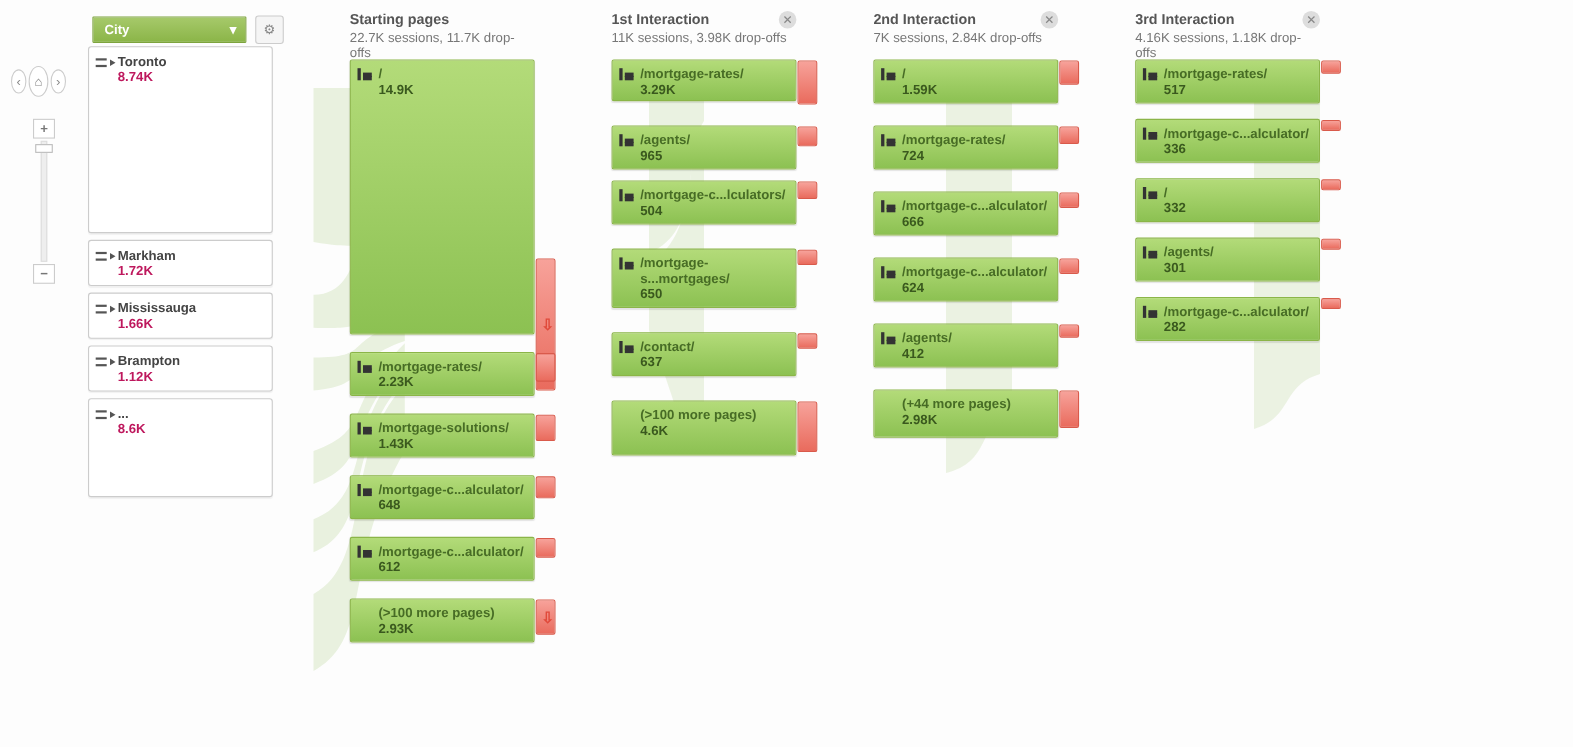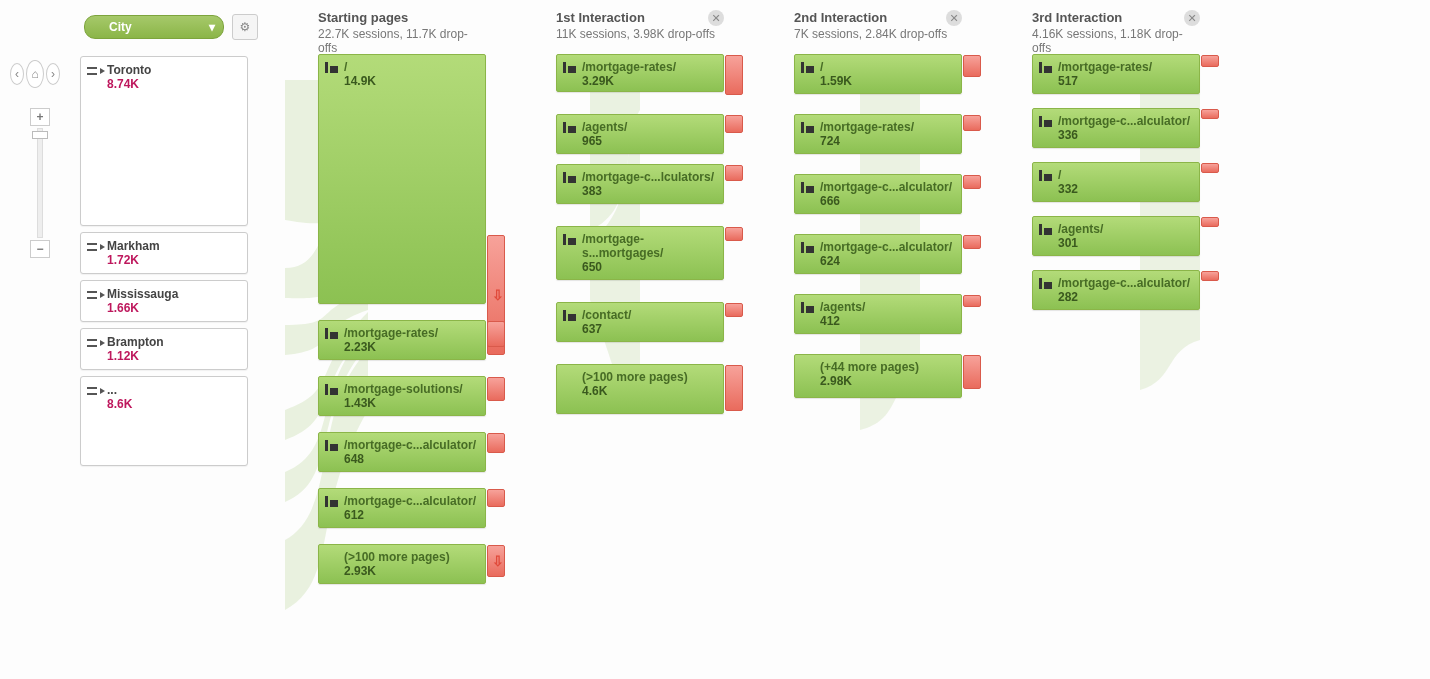--- a/index.html
+++ b/index.html
@@ -77,25 +77,25 @@
     position: absolute;
     left: 84px;
     top: 14px;
     display: flex;
     gap: 8px;
     align-items: center;
   }
   .dim-select {
     background: linear-gradient(#a6c96a, #8bb548);
     border: 1px solid #7da43d;
-    border-radius: 11px;
+    border-radius: 1px;
     color: #fff;
     font-weight: bold;
     font-size: 12px;
-    padding: 4px 28px 4px 24px;
+    padding: 4px 28px 4px 10px;
     width: 140px;
     position: relative;
     cursor: pointer;
   }
   .dim-select::after {
     content: "▾";
     position: absolute;
     right: 8px;
     top: 4px;
     color: #fff;
@@ -129,21 +129,21 @@
     position: relative;
     display: flex;
     gap: 70px;
     z-index: 1;
   }
   .col {
     display: flex;
     flex-direction: column;
     width: 168px;
   }
-  .col.cities { margin-top: 46px; }
+  .col.cities { margin-top: 32px; }
   .col-header {
     height: 38px;
     margin-bottom: 6px;
     position: relative;
   }
   .col-title { font-weight: bold; color: #555; font-size: 13px; }
   .col-sub { color: #777; font-size: 12px; margin-top: 2px; }
   .col-close {
     position: absolute;
     right: 0;
@@ -431,21 +431,21 @@
       <div class="pt">
         <div class="label">/agents/</div>
         <div class="val">965</div>
       </div>
       <div class="dropoff" style="height:18px;"></div>
           </div>
           <div class="page-node" style="margin-top: 10px;">
       <div class="icon"></div>
       <div class="pt">
         <div class="label">/mortgage-c...lculators/</div>
-        <div class="val">383</div>
+        <div class="val">504</div>
       </div>
       <div class="dropoff" style="height:16px;"></div>
           </div>
           <div class="page-node" style="margin-top: 22px;">
       <div class="icon"></div>
       <div class="pt">
         <div class="label">/mortgage-s...mortgages/</div>
         <div class="val">650</div>
       </div>
       <div class="dropoff" style="height:14px;"></div>

